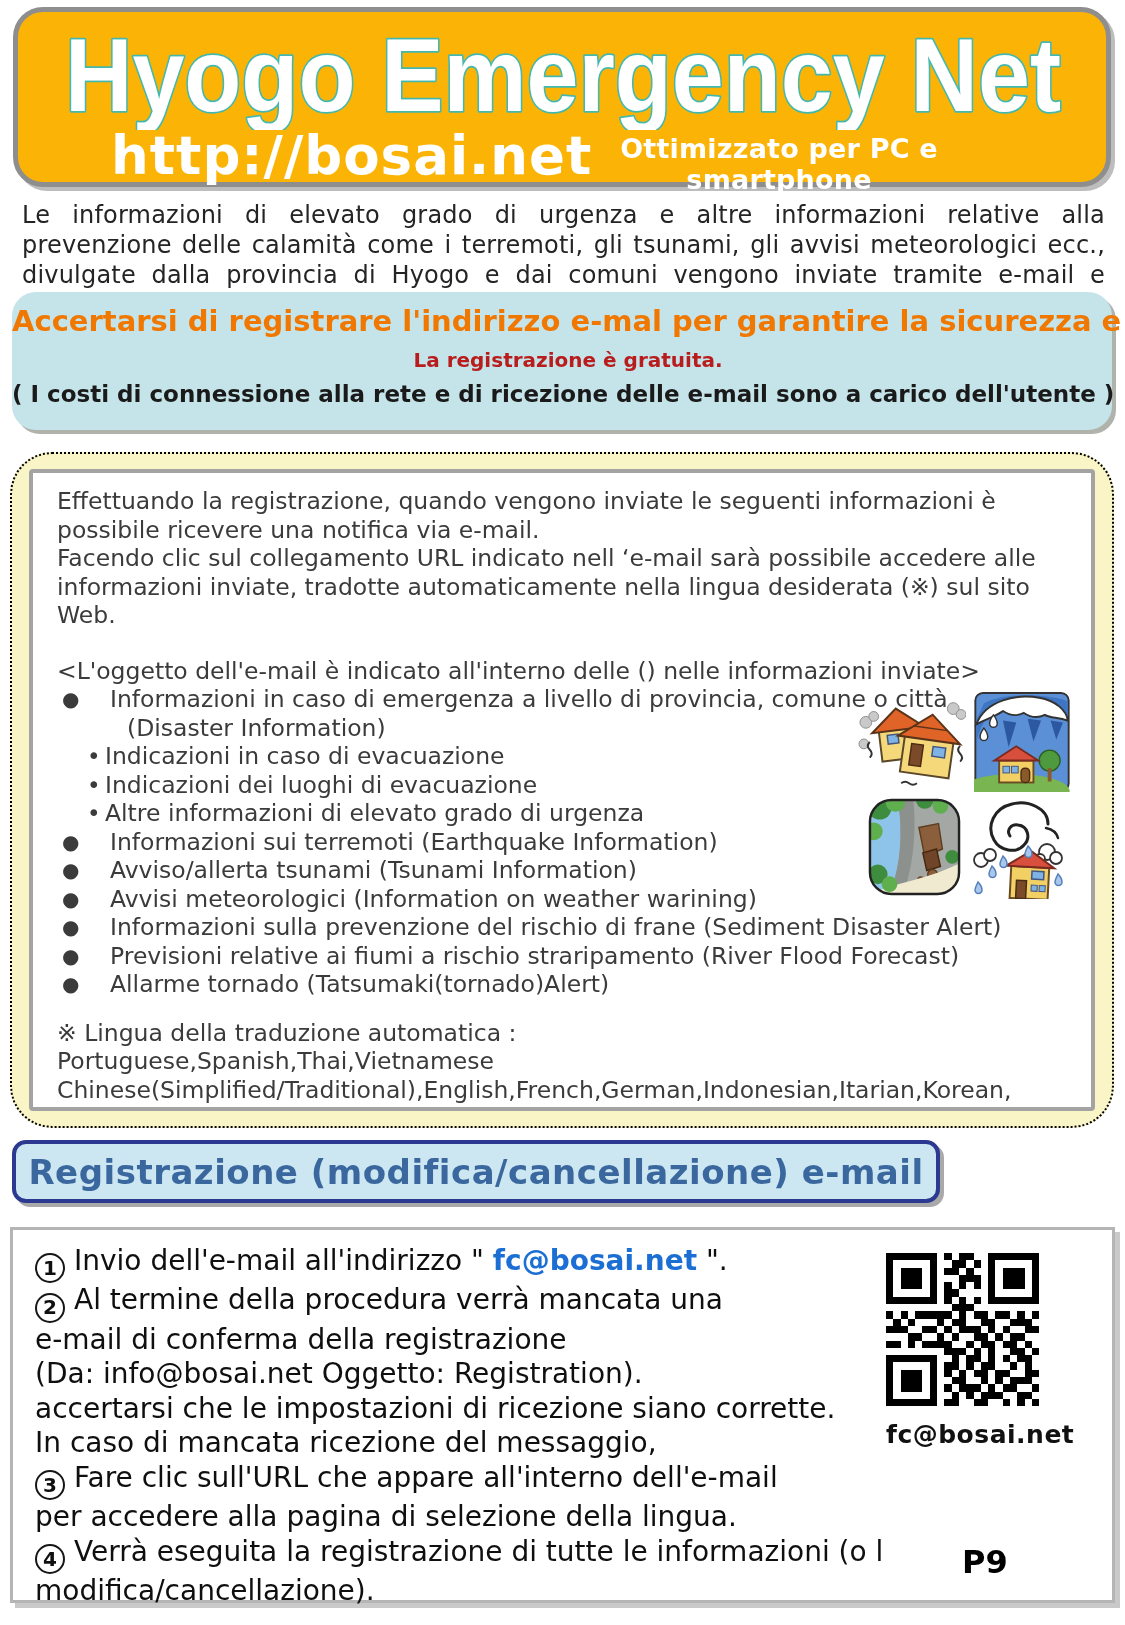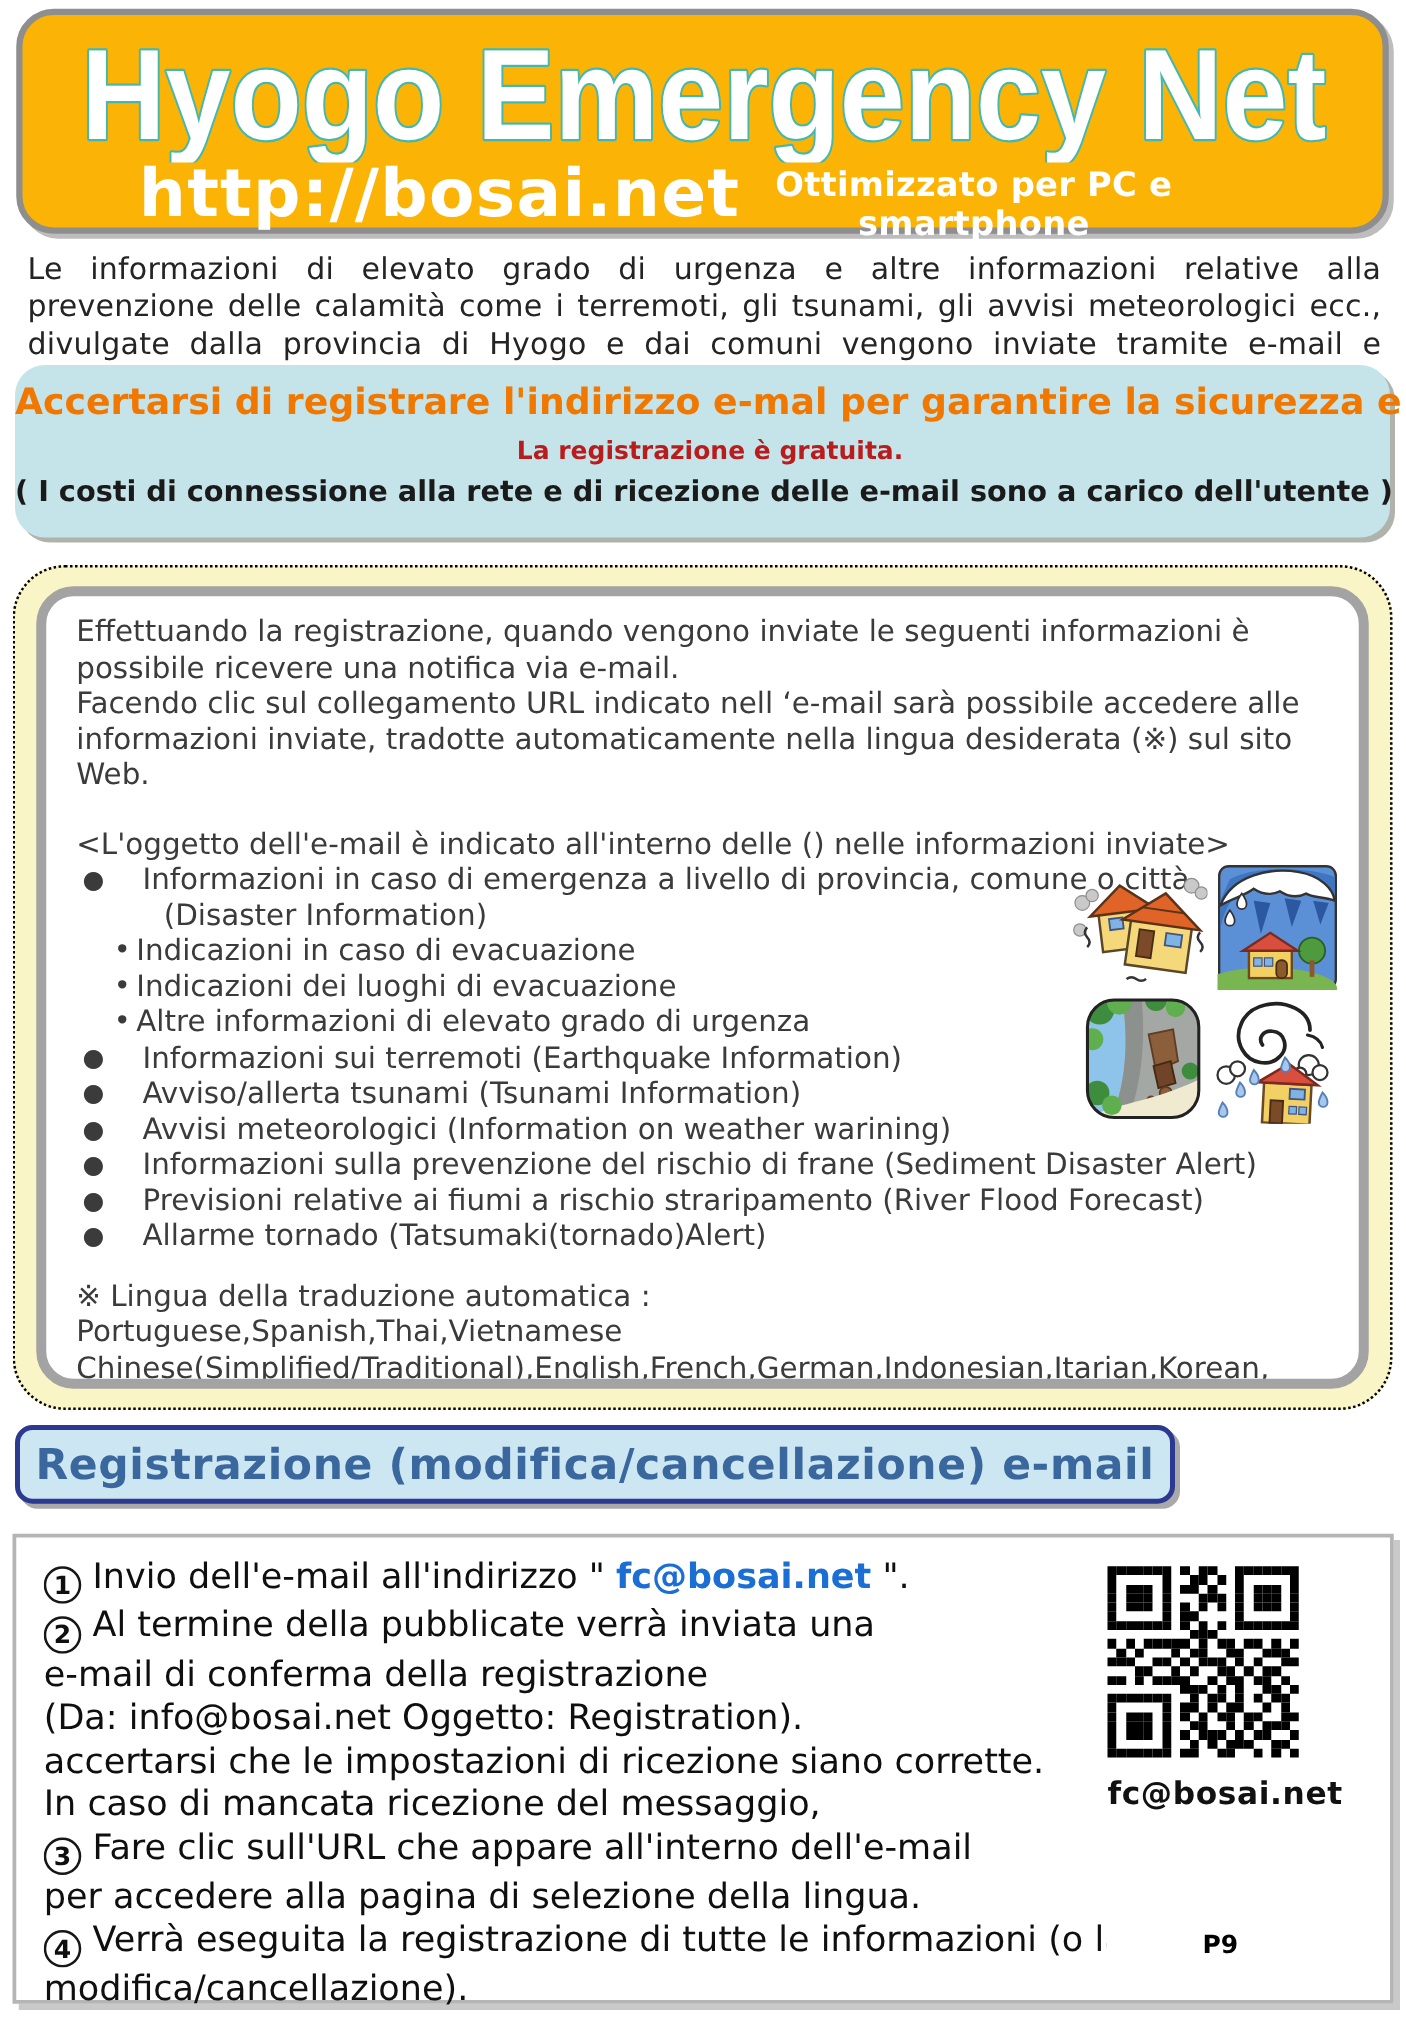--- a/index.html
+++ b/index.html
@@ -41,21 +41,21 @@
   .notice .headline{margin-top:12px;font-size:29px;font-weight:bold;color:var(--notice_headline);white-space:nowrap;}
   .notice .free{margin-top:10px;font-size:20px;font-weight:bold;color:#b91c1c;margin-left:12px;}
   .notice .cost{margin-top:9px;font-size:23px;font-weight:bold;color:#1A1A1A;white-space:nowrap;}
   
   .infobox-outer{
     position:absolute;left:10px;top:452px;width:1104px;height:676px;box-sizing:border-box;
     border:2px dotted #000;border-radius:42px;background:var(--infobox_band);
   }
   .infobox-inner{
     position:absolute;left:17px;top:15px;right:17px;bottom:15px;box-sizing:border-box;
-    background:#fff;border:8px solid #a3a3a3;border-radius:30px;
+    background:#fff;border:4px solid #a3a3a3;border-radius:4px;
     padding:14px 38px 0 24px;color:#3B3B3B;font-size:23.5px;line-height:28.5px;overflow:hidden;
   }
   .infobox-inner p{margin:0;}
   .p1{width:975px;}
   .p2{width:1002px;}
   .sp27{height:27px;}
   .sp20{height:20px;}
   .subject{white-space:nowrap;}
   .brow{display:flex;white-space:nowrap;}
   .brow .mk{flex:none;width:48px;padding-left:5px;font-size:20px;}
@@ -87,21 +87,21 @@
     display:inline-flex;align-items:center;justify-content:center;box-sizing:border-box;
     width:30px;height:30px;border:2px solid #161616;border-radius:50%;
     font-size:20px;font-weight:bold;margin-right:9px;vertical-align:-5px;
   }
   .email{color:var(--email_link);font-weight:bold;}
   
   .qr-wrap{position:absolute;left:886px;top:1253px;width:154px;}
   .qr{display:grid;grid-template-columns:repeat(21,7.3px);grid-auto-rows:7.3px;}
   .qm.on{background:#000;}
   .qr-caption{margin-top:14px;text-align:center;font-size:25px;font-weight:bold;color:#111;letter-spacing:0.5px;}
-  .pnum{position:absolute;left:962px;top:1543px;font-size:20px;font-weight:bold;color:#000;text-align:center;}
+  .pnum{position:absolute;left:962px;top:1543px;font-size:32px;font-weight:bold;color:#000;text-align:center;}
 </style>
 </head>
 <body>
 
 <div>
 
   <div class="header">
     <svg class="title-svg" viewBox="0 0 1046 112">
       <text x="523" y="93" text-anchor="middle" font-size="103" textLength="996" lengthAdjust="spacingAndGlyphs">Hyogo Emergency Net</text>
     </svg>
@@ -278,21 +278,21 @@
 
   <div class="reg-header">
     <span class="t">Registrazione (modifica/cancellazione) e-mail</span>
   </div>
 
   <div class="steps-box">
     <div class="step-line">
       <span class="cnum">1</span><span>Invio dell'e-mail all'indirizzo " </span><span class="email">fc@bosai.net</span><span> ".</span>
     </div>
     <div class="step-line">
-      <span class="cnum">2</span><span>Al termine della pubblicate verrà inviata una</span>
+      <span class="cnum">2</span><span>Al termine della procedura verrà mancata una</span>
     </div>
     <div class="step-line"><span>e-mail di conferma della registrazione</span></div>
     <div class="step-line"><span>(Da: info@bosai.net Oggetto: Registration).</span></div>
     <div class="step-line"><span>accertarsi che le impostazioni di ricezione siano corrette.</span></div>
     <div class="step-line"><span>In caso di mancata ricezione del messaggio,</span></div>
     <div class="step-line">
       <span class="cnum">3</span><span>Fare clic sull'URL che appare all'interno dell'e-mail</span>
     </div>
     <div class="step-line"><span>per accedere alla pagina di selezione della lingua.</span></div>
     <div class="step-line">

